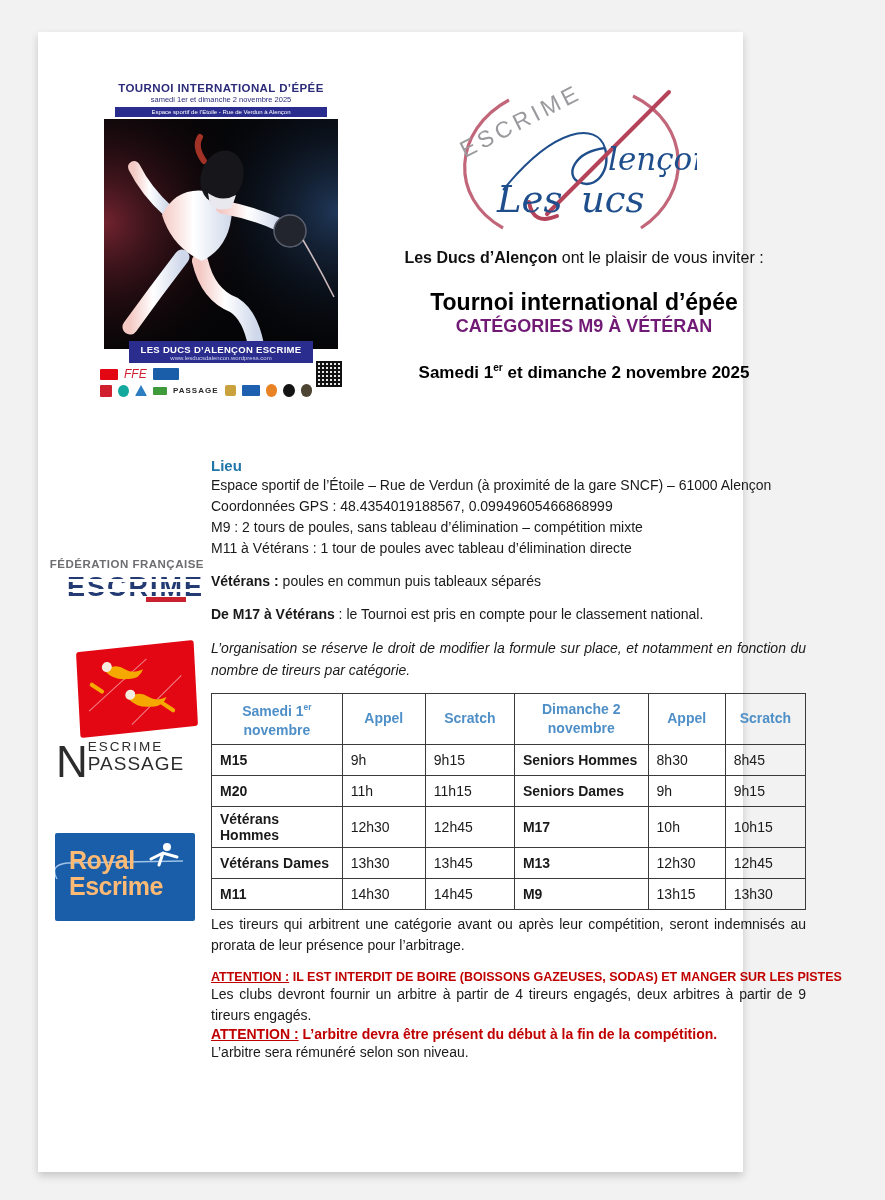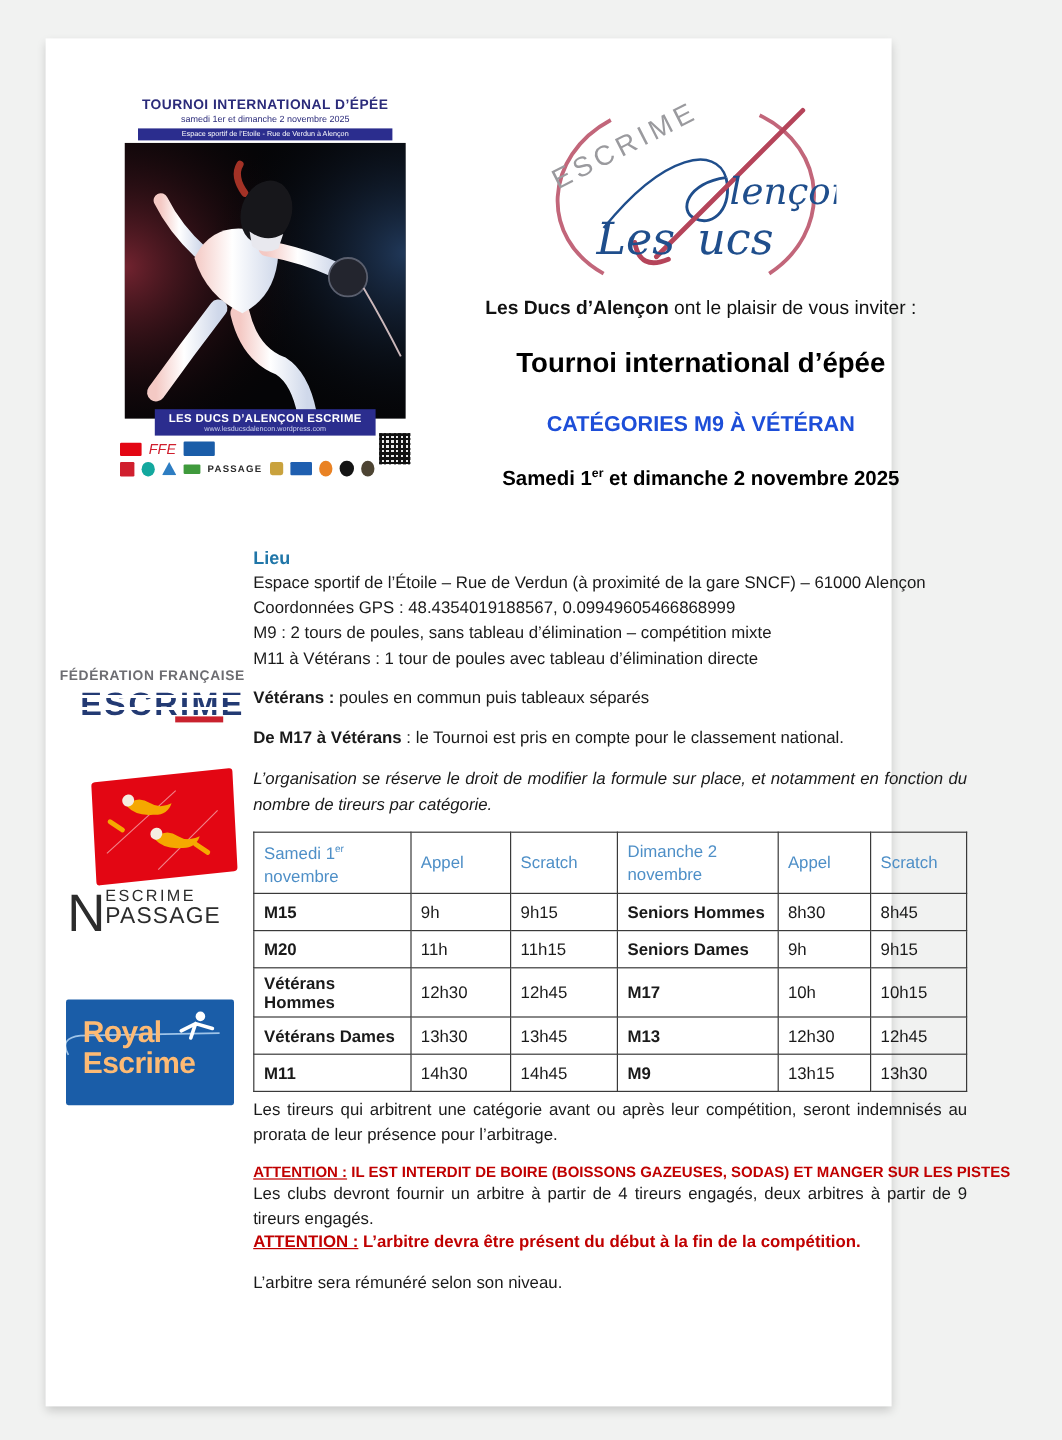--- a/index.html
+++ b/index.html
@@ -41,21 +41,21 @@
   }
 
   
   .club-logo { left: 407px; top: 54px; width: 252px; height: 158px; }
 
   
   .invite-col { left: 330px; top: 217px; width: 432px; text-align: center; }
   .invite-line { font-size: 16px; color:#111; }
   .invite-line b { font-weight: bold; }
   .main-title { font-size: 23px; font-weight: bold; margin-top: 22px; color:#000; }
-  .categories { font-size: 18px; font-weight: bold; margin-top: 27px; color:#1d4ed8; }
+  .categories { font-size: 18px; font-weight: bold; color:#701a75; }
   .date-line { font-size: 17px; font-weight: bold; margin-top: 25px; color:#000; }
   sup { font-size: .6em; vertical-align: super; }
 
   
   .ffe-logo { left: 0; top: 526px; width: 166px; text-align: right; }
   .ffe-top { color:#6d6d72; font-size: 11.5px; letter-spacing: .5px; font-weight: bold; }
   .ffe-word { position: relative; display:inline-block; margin-top: 2px; color:#233a73; font-weight: bold; font-size: 27px; letter-spacing: 2px; }
   .ffe-word::after { content:""; position:absolute; inset:0;
     background: repeating-linear-gradient(to bottom, transparent 0 7px, #ffffff 7px 10px); }
   .ffe-redbar { position:absolute; right: 18px; bottom: 1px; width: 40px; height: 5px; background:#c9222e; }
@@ -70,31 +70,31 @@
 
   .royal-logo { left: 17px; top: 801px; width: 140px; height: 88px; background:#1a5da8;
     position:absolute; border-radius: 2px; padding: 14px 0 0 14px; overflow:hidden; }
   .royal-word { color:#fdba74; font-weight: bold; font-size: 25px; line-height: 26px; letter-spacing: -.5px; position:relative; z-index:2; }
 
   
   .content-col { left: 173px; top: 425px; width: 595px; }
   .h-blue { color:#2076a8; font-weight: bold; font-size: 15px; line-height: 18px; }
   .body-line { font-size: 14px; line-height: 21px; }
   .mt12 { margin-top: 12px; }
-  .mt16 { margin-top: 16px; }
+  .mt16 { }
   .italic-note { font-style: italic; text-align: justify; font-size: 14px; line-height: 22px; }
   .justify { text-align: justify; }
   .red-line { color:#c00000; font-weight: bold; font-size: 12.5px; white-space: nowrap; }
   .red-line .att { text-decoration: underline; }
   .red-line2 { color:#c00000; font-weight: bold; font-size: 14px; }
   .red-line2 .att { text-decoration: underline; }
 
   table.sched { border-collapse: collapse; width: 100%; margin-top: 12px; }
   table.sched th, table.sched td { border: 1.5px solid #3a3a3a; padding: 4px 8px; font-size: 14px; }
-  table.sched th { color:#4e8fc7; font-weight: normal; text-align: left; height: 50px; line-height: 19px; }
+  table.sched th { color:#4e8fc7; font-weight: bold; text-align: center; height: 50px; line-height: 19px; }
   table.sched td { height: 31px; text-align: left; }
   td.cat { font-weight: bold; }
 </style>
 </head>
 <body>
 
 <div class="page">
 
   <div class="abs poster">
     <div class="poster-title">TOURNOI INTERNATIONAL D’ÉPÉE</div>

